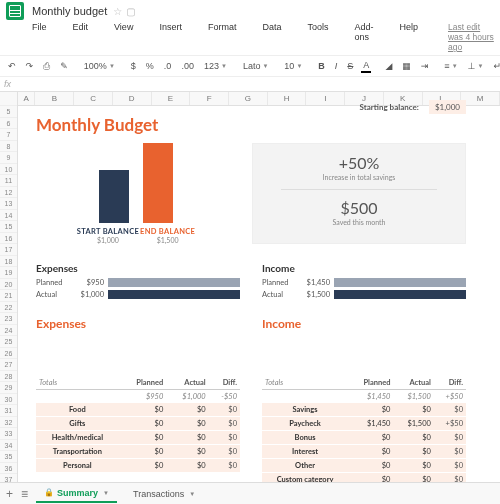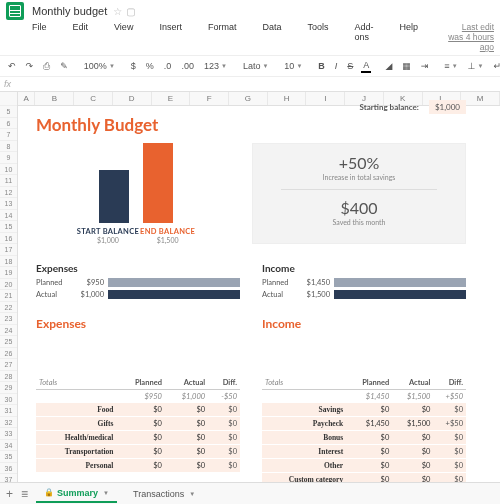--- a/index.html
+++ b/index.html
@@ -5,21 +5,21 @@
 * { margin:0; padding:0; box-sizing:border-box; }
 body { font-family:Arial,sans-serif; font-size:9px; background:#fff; width:500px; height:504px; overflow:hidden; color:#333; }
 .titlebar { display:flex; align-items:center; padding:3px 6px; height:22px; }
 .app-icon { width:18px; height:18px; background:#0f9d58; border-radius:2px; margin-right:8px; position:relative; }
 .app-icon::after { content:""; position:absolute; left:3px; top:3px; right:3px; bottom:3px; border:1px solid #fff; border-radius:1px; }
 .app-icon::before { content:""; position:absolute; left:3px; right:3px; top:8px; height:1px; background:#fff; box-shadow:0 3px 0 #fff; }
 .doc-title { font-size:11px; color:#333; margin-right:6px; }
 .star,.folder { color:#bbb; font-size:10px; margin-right:4px; cursor:pointer; }
 .menubar { display:flex; gap:26px; padding:0 6px 3px 32px; font-size:9px; color:#333; }
 .menubar span { cursor:pointer; }
-.last-edit { color:#888; text-decoration:underline; margin-left:4px; font-size:8.5px;text-align:right; }
+.last-edit { color:#888; text-decoration:underline; margin-left:4px; font-size:8.5px; }
 .toolbar { display:flex; align-items:center; gap:6px; padding:3px 6px; border-top:1px solid #eee; border-bottom:1px solid #eee; height:22px; color:#555; font-size:9px; }
 .toolbar .sep { width:1px; height:12px; background:#ddd; }
 .toolbar .btn { cursor:pointer; padding:1px 2px; display:flex; align-items:center; }
 .dropdown-arrow { font-size:6px; margin-left:2px; color:#888; }
 .fx-bar { display:flex; align-items:center; border-bottom:1px solid #e0e0e0; height:15px; padding:0 4px; }
 .fx { font-style:italic; color:#aaa; font-size:9px; margin-right:6px; }
 .sheet-area { display:flex; height:408px; position:relative; }
 .row-headers { width:18px; background:#f8f8f8; border-right:1px solid #e0e0e0; }
 .col-headers { display:flex; height:14px; background:#f8f8f8; border-bottom:1px solid #e0e0e0; font-size:8px; color:#777; }
 .col-headers div { border-right:1px solid #e8e8e8; text-align:center; line-height:14px; }
@@ -53,21 +53,21 @@
 .sum-bar { flex:1; height:9px; background:#2a3b55; }
 .sum-bar.pl { background:#9aa4b3; }
 .sum-bar.w95 { width:90%; }
 .tables-row { display:flex; gap:22px; margin-top:14px; }
 .table-block { flex:1; }
 .tbl-title { color:#e8622f; font-size:12px; font-weight:bold; margin-bottom:6px; }
 .tbl { width:100%; font-size:7.5px; border-collapse:collapse;margin-top:45px; }
 .tbl th { text-align:right; font-weight:bold; color:#555; padding:2px 3px; border-bottom:1px solid #ccc; }
 .tbl th:first-child { text-align:left; font-weight:normal; font-style:italic; color:#888; }
 .tbl td { text-align:right; padding:2px 3px; }
-.tbl td:first-child { text-align:right;font-family:Liberation Serif, serif; }
+.tbl td:first-child { text-align:center; }
 .tbl tr.totals td { font-style:italic; color:#888; }
 .tbl tr.cat td:first-child { font-weight:bold; color:#333; }
 .tbl tr.cat { background:#fdeee6; }
 .tbl tr.cat td { border-bottom:1px solid #fff; }
 .neg { color:#c0392b; }
 .pos { color:#555; }
 .sheet-tabs { position:absolute; bottom:0; left:0; right:0; height:22px; border-top:1px solid #ddd; display:flex; align-items:center; padding:0 6px; gap:8px; background:#f8f8f8; font-size:9px; }
 .sheet-tabs .tab { padding:3px 8px; cursor:pointer; color:#555; display:flex; align-items:center; gap:3px; }
 .sheet-tabs .tab.active { color:#0f9d58; border-bottom:2px solid #0f9d58; font-weight:bold; }
 .sheet-tabs .plus,.sheet-tabs .menu { color:#777; cursor:pointer; font-size:12px; }
@@ -218,21 +218,21 @@
             <div class="bar-label b2">
                 <div class="h1">END BALANCE</div>
                 <div class="v">$1,500</div>
               </div>
           </div>
         </div>
         <div class="metrics">
           <div class="metric-big">+50%</div>
           <div class="metric-sub">Increase in total savings</div>
           <div class="metric-div"></div>
-          <div class="metric-big">$400</div>
+          <div class="metric-big">$500</div>
           <div class="metric-sub">Saved this month</div>
         </div>
       </div>
 
       <div class="summary-row">
         <div class="summary-block">
           <div class="sum-title">Expenses</div>
           <div class="sum-line">
               <span class="lbl">Planned</span>
               <span class="amt">$950</span>

